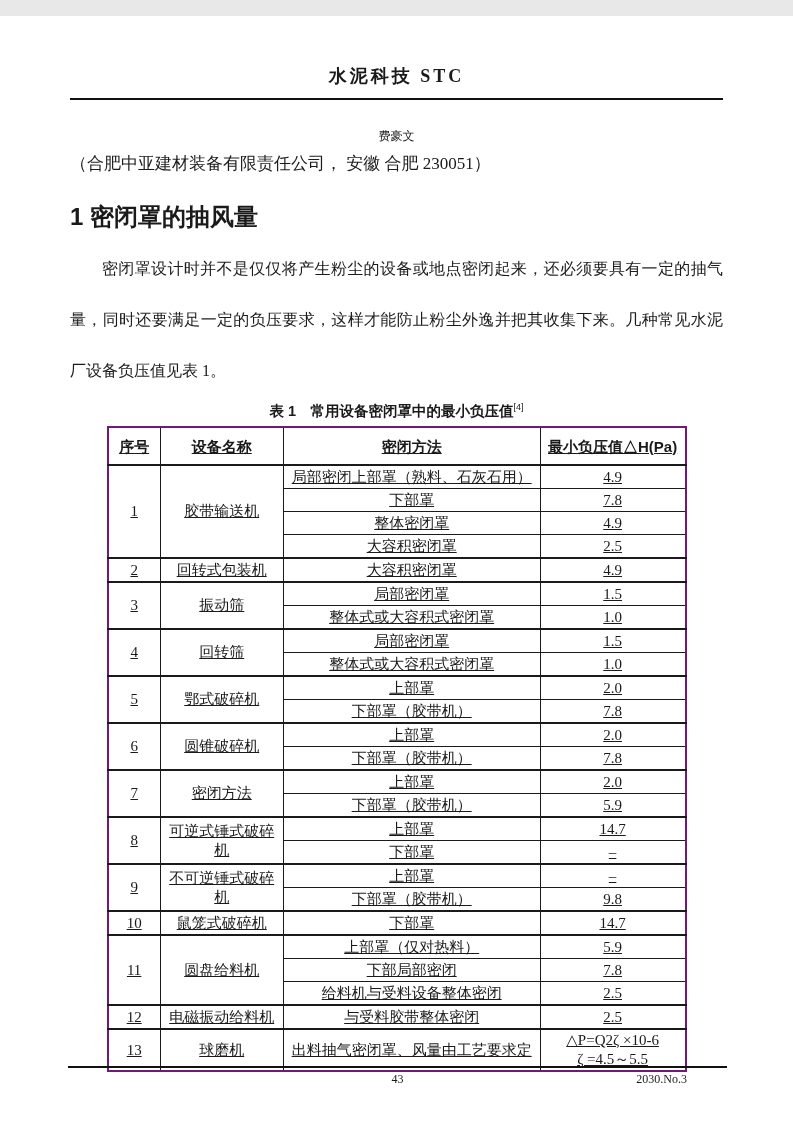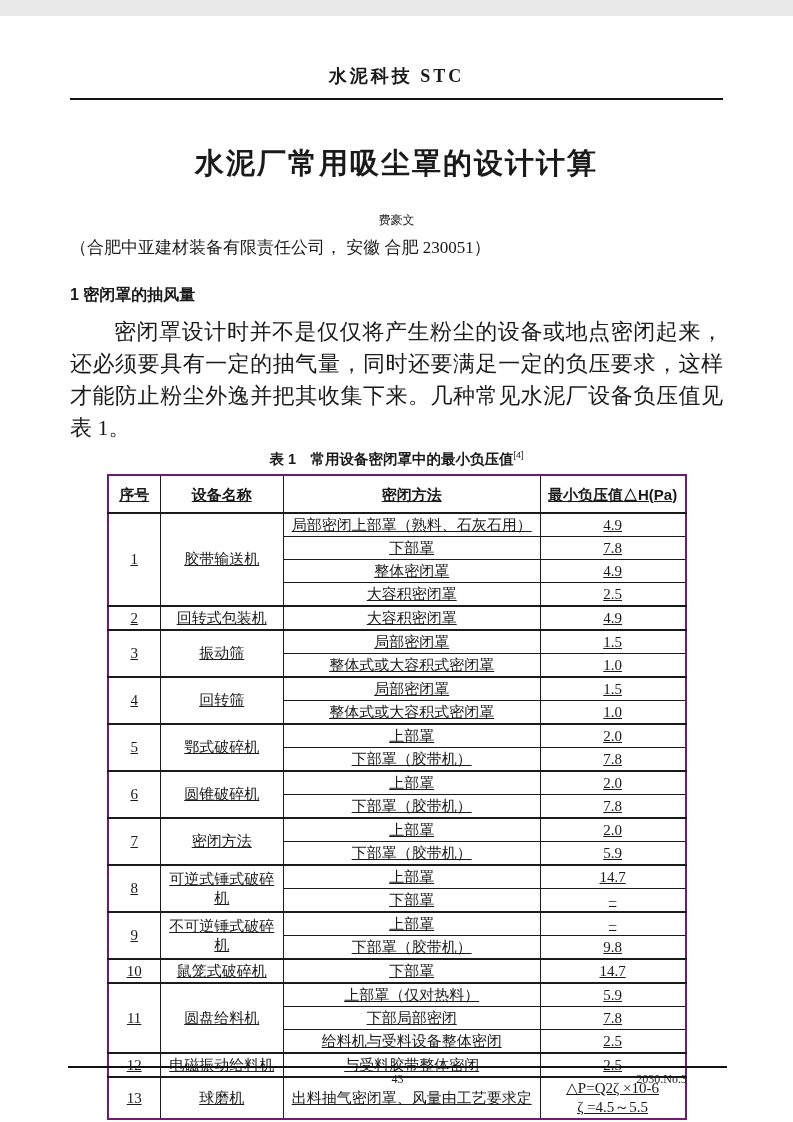--- a/index.html
+++ b/index.html
@@ -47,26 +47,26 @@
   }
   .affiliation {
     margin-top: 7px;
     text-align: left;
     font-size: 17px;
   }
   .section-heading {
     margin-top: 26px;
     font-family: "Liberation Sans", sans-serif;
     font-weight: bold;
-    font-size: 16px;
+    font-size: 24px;
   }
   .body-paragraph {
     margin-top: 10px;
-    font-size: 22px;
-    line-height: 32px;
+    font-size: 16px;
+    line-height: 51px;
     text-align: justify;
     text-indent: 2em;
     white-space: pre-line;
   }
   .table-caption {
     margin-top: 6px;
     text-align: center;
     font-family: "Liberation Sans", sans-serif;
     font-weight: bold;
     font-size: 14.5px;
@@ -128,21 +128,20 @@
   }
 </style>
 </head>
 <body>
 
 <div class="page">
 
   <div class="journal-header">水泥科技 STC</div>
   <hr class="header-rule">
 
-  <div class="article-title">水泥厂常用吸尘罩的设计计算</div>
   <div class="author">费豪文</div>
   <div class="affiliation">（合肥中亚建材装备有限责任公司，  安徽  合肥  230051）</div>
 
   <div class="section-heading">1  密闭罩的抽风量</div>
   <div class="body-paragraph">密闭罩设计时并不是仅仅将产生粉尘的设备或地点密闭起来，还必须要具有一定的抽气量，同时还要满足一定的负压要求，这样才能防止粉尘外逸并把其收集下来。几种常见水泥厂设备负压值见表 1。</div>
 
   <div class="table-caption"><span>表 1　常用设备密闭罩中的最小负压值</span><sup>[4]</sup></div>
 
   <table class="pressure-table">
     <thead>

